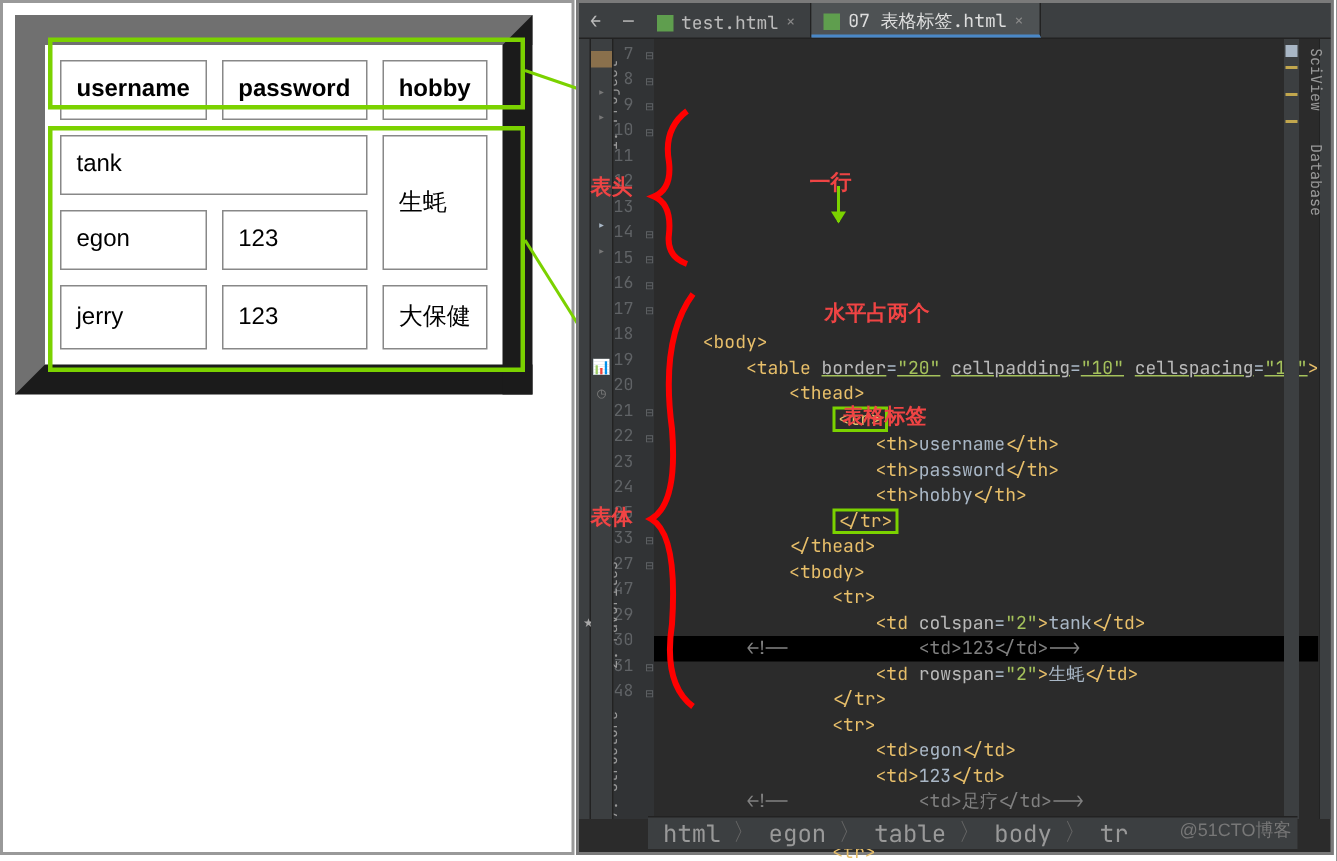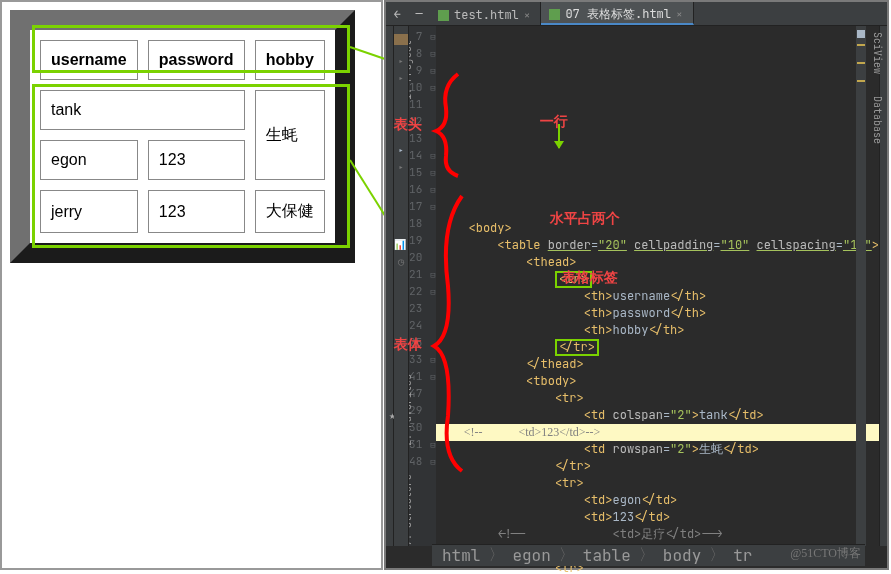--- a/index.html
+++ b/index.html
@@ -180,22 +180,21 @@
       padding-top: 2px;
       white-space: pre;
       position: relative;
     }
     .code-line {
       height: 17px;
       line-height: 17px;
       padding-left: 4px;
     }
     .code-line.hl {
-      background: #fef9c3;
-      font-family: Liberation Serif, serif;
+      background: #000000;
     }
     .t-tag { color: #e8bf6a; }
     .t-attr { color: #bababa; }
     .t-str { color: #a5c25c; }
     .t-txt { color: #a9b7c6; }
     .t-comment { color: #808080; }
     .u-line { text-decoration: underline; text-decoration-color: #a5c25c; }
     .green-hl {
       border: 2px solid #7bd200;
       padding: 0 2px;
@@ -228,21 +227,21 @@
       color: #999;
       border-top: 1px solid #222;
     }
     .breadcrumb span { padding: 0 4px; }
     .breadcrumb .sep { color: #666; }
     .watermark {
       position: absolute;
       bottom: 6px; right: 26px;
       color: #777;
       font-size: 12px;
-      font-family: Liberation Serif, serif;
+      font-family: Liberation Sans, sans-serif;
     }
     .scrollbar-right {
       position: absolute;
       right: 21px; top: 24px;
       width: 10px; height: 520px;
       background: #3c3f41;
     }
     .scrollbar-right .thumb {
       position: absolute;
       top: 4px; left: 1px;
@@ -361,21 +360,21 @@
         <div>17</div>
         <div>18</div>
         <div>19</div>
         <div>20</div>
         <div>21</div>
         <div>22</div>
         <div>23</div>
         <div>24</div>
         <div>25</div>
         <div>33</div>
-        <div>41</div>
+        <div>27</div>
         <div>47</div>
         <div>29</div>
         <div>30</div>
         <div>31</div>
         <div>48</div>
       </div>
 
     <div class="fold-strip" id="foldstrip">
         <div>⊟</div>
         <div>⊟</div>
@@ -410,21 +409,21 @@
       <svg class="red-curve" style="left:-6px;top:0" width="40" height="460">
         <path d="M 28 48 Q 12 60 16 82 Q 18 100 6 105 Q 18 110 16 130 Q 14 145 28 150" stroke="#f00" stroke-width="4" fill="none"></path>
       </svg>
       <svg class="red-curve" style="left:-6px;top:0" width="50" height="500">
         <path d="M 32 170 Q 10 200 18 260 Q 22 310 4 320 Q 22 330 18 390 Q 12 430 32 445" stroke="#f00" stroke-width="4" fill="none"></path>
       </svg>
 
       <div class="anno" style="left:-42px;top:90px">表头</div>
       <div class="anno" style="left:-42px;top:310px">表体</div>
       <div class="anno" style="left:104px;top:87px">一行</div>
-      <div class="anno" style="left:114px;top:184px">水平占两个</div>
+      <div class="anno" style="left:114px;top:174px">水平占两个</div>
       <div class="anno" style="left:126px;top:243px">表格标签</div>
       <div class="green-arrow" style="left:122px;top:98px;height:24px"></div>
     <div class="code-line">    <span class="t-tag">&lt;body&gt;</span></div><div class="code-line">        <span class="t-tag">&lt;table</span> <span class="t-attr u-line">border</span><span class="t-txt">=</span><span class="t-str u-line">"20"</span> <span class="t-attr u-line">cellpadding</span><span class="t-txt">=</span><span class="t-str u-line">"10"</span> <span class="t-attr u-line">cellspacing</span><span class="t-txt">=</span><span class="t-str u-line">"10"</span><span class="t-tag">&gt;</span></div><div class="code-line">            <span class="t-tag">&lt;thead&gt;</span></div><div class="code-line">                <span class="green-hl"><span class="t-tag">&lt;tr&gt;</span></span></div><div class="code-line">                    <span class="t-tag">&lt;th&gt;</span><span class="t-txt">username</span><span class="t-tag">&lt;/th&gt;</span></div><div class="code-line">                    <span class="t-tag">&lt;th&gt;</span><span class="t-txt">password</span><span class="t-tag">&lt;/th&gt;</span></div><div class="code-line">                    <span class="t-tag">&lt;th&gt;</span><span class="t-txt">hobby</span><span class="t-tag">&lt;/th&gt;</span></div><div class="code-line">                <span class="green-hl"><span class="t-tag">&lt;/tr&gt;</span></span></div><div class="code-line">            <span class="t-tag">&lt;/thead&gt;</span></div><div class="code-line">            <span class="t-tag">&lt;tbody&gt;</span></div><div class="code-line">                <span class="t-tag">&lt;tr&gt;</span></div><div class="code-line">                    <span class="t-tag">&lt;td</span> <span class="t-attr ">colspan</span><span class="t-txt">=</span><span class="t-str ">"2"</span><span class="t-tag">&gt;</span><span class="t-txt">tank</span><span class="t-tag">&lt;/td&gt;</span></div><div class="code-line hl">        <span class="t-comment">&lt;!--            &lt;td&gt;123&lt;/td&gt;--&gt;</span></div><div class="code-line">                    <span class="t-tag">&lt;td</span> <span class="t-attr ">rowspan</span><span class="t-txt">=</span><span class="t-str ">"2"</span><span class="t-tag">&gt;</span><span class="t-txt">生蚝</span><span class="t-tag">&lt;/td&gt;</span></div><div class="code-line">                <span class="t-tag">&lt;/tr&gt;</span></div><div class="code-line">                <span class="t-tag">&lt;tr&gt;</span></div><div class="code-line">                    <span class="t-tag">&lt;td&gt;</span><span class="t-txt">egon</span><span class="t-tag">&lt;/td&gt;</span></div><div class="code-line">                    <span class="t-tag">&lt;td&gt;</span><span class="t-txt">123</span><span class="t-tag">&lt;/td&gt;</span></div><div class="code-line">        <span class="t-comment">&lt;!--            &lt;td&gt;足疗&lt;/td&gt;--&gt;</span></div><div class="code-line">                <span class="t-tag">&lt;/tr&gt;</span></div><div class="code-line">                <span class="t-tag">&lt;tr&gt;</span></div></div>
 
     <div class="side-strip-right">
       <div class="strip-label r" style="left:4px;top:6px">SciView</div>
       <div class="strip-label r" style="left:4px;top:70px">Database</div>
     </div>
   </div>
 

